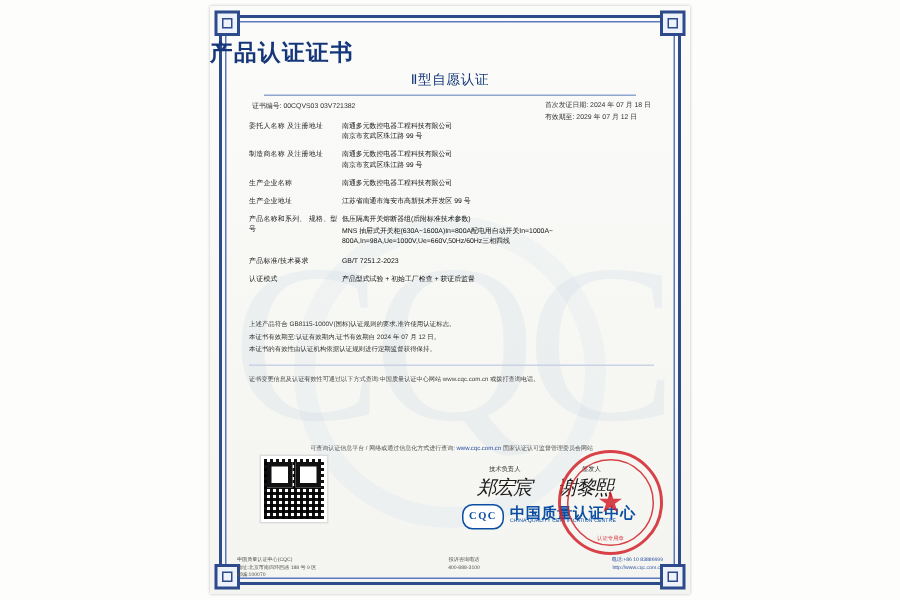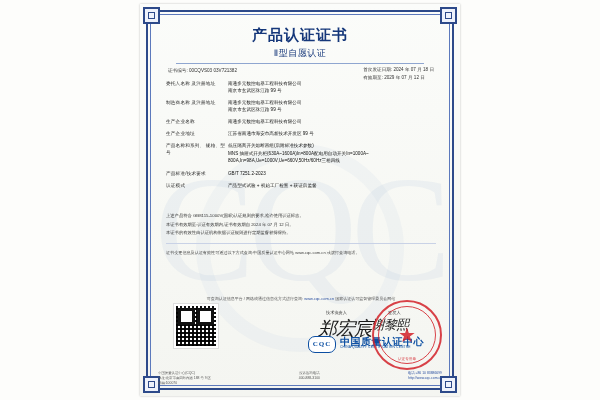--- a/index.html
+++ b/index.html
@@ -46,21 +46,21 @@
     font-family:"Liberation Serif", serif;line-height:1;
     letter-spacing:-6px;user-select:none;
   }
   .wm-ring{
     position:absolute;left:50%;top:140px;transform:translateX(-50%);
     width:180px;height:180px;border-radius:50%;
     border:14px solid rgba(150,180,215,.08);
   }
   
   .title{
-    position:absolute;left:0;right:0;top:22px;text-align:center;
+    position:absolute;left:0;right:0;top:22px;
     font-family:Liberation Sans, sans-serif;
     font-size:15px;font-weight:bold;color:#15377a;letter-spacing:1px;
   }
   .subtitle{
     position:absolute;left:0;right:0;top:43px;text-align:center;
     font-size:9px;color:#15377a;letter-spacing:.5px;
   }
   .title-rule{
     position:absolute;left:36px;right:36px;top:59px;height:1px;background:#8fa6d0;
   }
@@ -112,21 +112,21 @@
   .qr:before{left:2px;top:2px;}
   .qr:after{right:2px;top:2px;}
   .sign-label{
     position:absolute;left:186px;top:306px;font-size:4.2px;color:#333;
   }
   .sign-label2{
     position:absolute;left:248px;top:306px;font-size:4.2px;color:#333;
   }
   .sign1{
     position:absolute;left:178px;top:312px;font-family:"Liberation Serif", serif;
-    font-size:19px;color:#1b1b1b;font-style:italic;letter-spacing:-1px;
+    font-size:13px;color:#1b1b1b;font-style:italic;letter-spacing:-1px;
   }
   .sign2{
     position:absolute;left:232px;top:312px;font-family:Liberation Sans, sans-serif;
     font-size:13px;color:#1b1b1b;font-style:italic;letter-spacing:-1px;
   }
   
   .cqc-badge{
     position:absolute;left:168px;top:332px;width:26px;height:15px;
     border:1.2px solid #0b4ea2;border-radius:7px;color:#0b4ea2;
     font-size:7px;font-weight:bold;text-align:center;line-height:15px;

